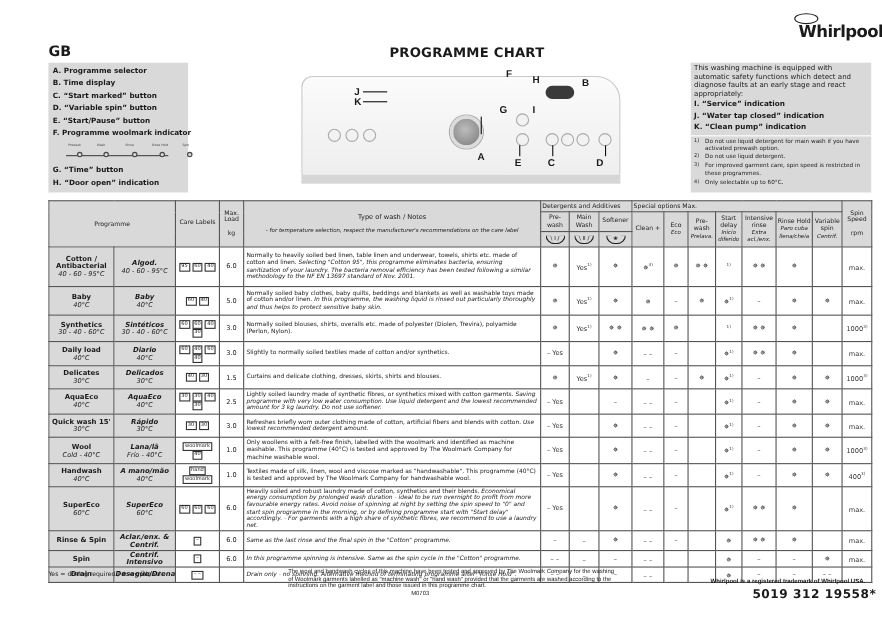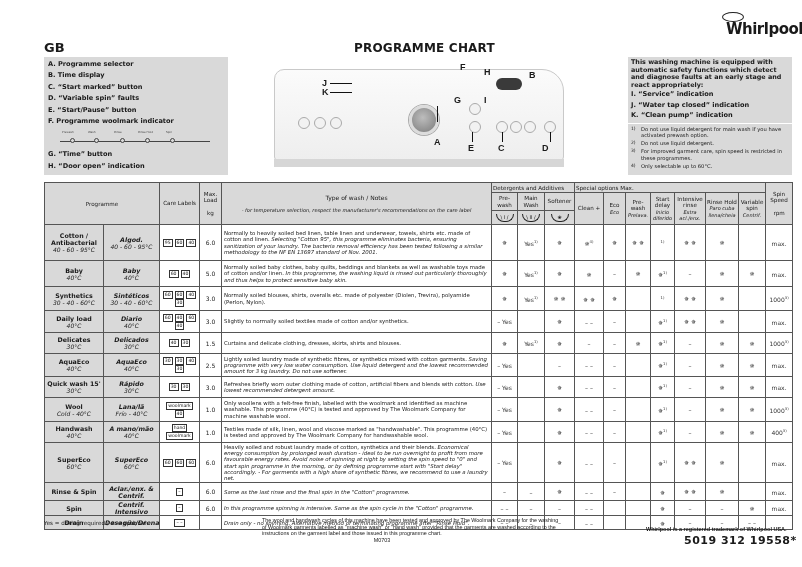--- a/index.html
+++ b/index.html
@@ -5,38 +5,38 @@
   * { box-sizing: border-box; margin: 0; padding: 0; }
   html, body { width: 802px; height: 567px; background: #ffffff; overflow: hidden; }
   body { font-family: "DejaVu Sans", sans-serif; color: #1a1a1a; position: relative; }
 
   .gb { position: absolute; left: 44px; top: 40px; font-size: 13px; font-weight: bold; text-align: right; }
   .title { position: absolute; left: 354px; top: 41px; font-size: 12px; font-weight: bold; letter-spacing: 0.2px; }
   .logo { position: absolute; left: 720px; top: 12px; width: 72px; height: 32px; }
   .logo-text { position: absolute; left: 6px; top: 8px; font-size: 15px; font-weight: bold; font-family: "DejaVu Sans", sans-serif; letter-spacing: -0.5px; }
   .logo-swoosh { position: absolute; left: 2px; top: 0px; width: 22px; height: 10px; border: 1.5px solid #222; border-radius: 50%; }
 
-  .legend-left { position: absolute; left: 44px; top: 57px; width: 184px; height: 118px; background: #d9d9d9; padding: 2px 4px; font-size: 6.6px; font-weight: bold; }
+  .legend-left { position: absolute; left: 44px; top: 57px; width: 127px; height: 118px; background: #d9d9d9; padding: 2px 4px; font-size: 6.6px; font-weight: bold; }
   .legend-left .li { height: 11.4px; line-height: 11.4px; white-space: nowrap; }
   .legend-left .seq { height: 22px; position: relative; }
   .seq-line { position: absolute; left: 12px; right: 14px; top: 14px; border-top: 1px solid #444; }
   .seq-dot { position: absolute; top: 11px; width: 5px; height: 5px; border: 1px solid #444; border-radius: 50%; background: #d9d9d9; }
   .seq-lbl { position: absolute; top: 3px; font-size: 2.8px; font-weight: normal; color: #444; }
 
   .panel { position: absolute; left: 272px; top: 65px; width: 324px; height: 110px; }
   .panel-body { position: absolute; left: 2px; top: 4px; width: 290px; height: 92px; background: linear-gradient(#fbfbfb, #eeeeee); border: 1px solid #c9c9c9; border-radius: 10px 22px 4px 4px; }
   .panel-foot { position: absolute; left: 2px; top: 94px; width: 290px; height: 8px; background: #d6d6d6; }
   .knob { position: absolute; left: 137px; top: 40px; width: 30px; height: 30px; border-radius: 50%; background: radial-gradient(circle at 45% 40%, #bdbdbd, #7a7a7a); border: 3px solid #dcdcdc; box-shadow: 0 0 0 1px #aaa; }
   .btn { position: absolute; width: 12px; height: 12px; border-radius: 50%; background: #f2f2f2; border: 1px solid #aaa; }
   .display { position: absolute; left: 224px; top: 13px; width: 26px; height: 12px; background: #3a3a3a; border-radius: 6px; }
   .callout { position: absolute; font-size: 9px; font-weight: bold; font-family: "Liberation Sans", sans-serif; }
   .arrow { position: absolute; border-top: 1px solid #111; transform-origin: 0 0; }
 
   .legend-right { position: absolute; left: 628px; top: 57px; width: 164px; height: 118px; background: #d9d9d9; padding: 2px 3px; }
-  .lr-intro { font-size: 6.4px; font-weight: bold; line-height: 7.6px; }
+  .lr-intro { font-size: 6.4px; font-weight: normal; line-height: 7.6px; }
   .lr-item { font-size: 6.6px; font-weight: bold; line-height: 10.5px; white-space: nowrap; }
   .lr-sep { border-top: 1px solid #fff; margin: 2px -3px 2px -3px; }
   .lr-note { font-size: 5.2px; line-height: 6.2px; display: flex; margin-bottom: 2px; }
   .lr-note .n { width: 10px; flex: none; font-size: 4.5px; }
 
   table.chart { position: absolute; left: 44px; top: 182px; width: 748px; border-collapse: collapse; table-layout: fixed; font-size: 5.6px; }
   table.chart td, table.chart th { border: 1px solid #555; padding: 0 1px; text-align: center; vertical-align: middle; font-weight: normal; overflow: hidden; }
   .hdr { background: #d9d9d9; }
   .prog { background: #d9d9d9; line-height: 7px; }
   .prog .nm { font-weight: bold; font-size: 6.3px; }
@@ -65,21 +65,21 @@
 <div class="title">PROGRAMME CHART</div>
 <div class="logo">
   <div class="logo-swoosh"></div>
   <div class="logo-text">Whirlpool</div>
 </div>
 
 <div class="legend-left">
   <div class="li">A.  Programme selector</div>
   <div class="li">B.  Time display</div>
   <div class="li">C.  “Start marked” button</div>
-  <div class="li">D.  “Variable spin” faults</div>
+  <div class="li">D.  “Variable spin” button</div>
   <div class="li">E.  “Start/Pause” button</div>
   <div class="li">F.  Programme woolmark indicator</div>
   <div class="seq">
     <div class="seq-line"></div>
     <span class="seq-lbl" style="left:14px">Prewash</span>
     <span class="seq-lbl" style="left:40px">Wash</span>
     <span class="seq-lbl" style="left:66px">Rinse</span>
     <span class="seq-lbl" style="left:90px">Rinse Hold</span>
     <span class="seq-lbl" style="left:118px">Spin</span>
     <span class="seq-dot" style="left:22px"></span>

